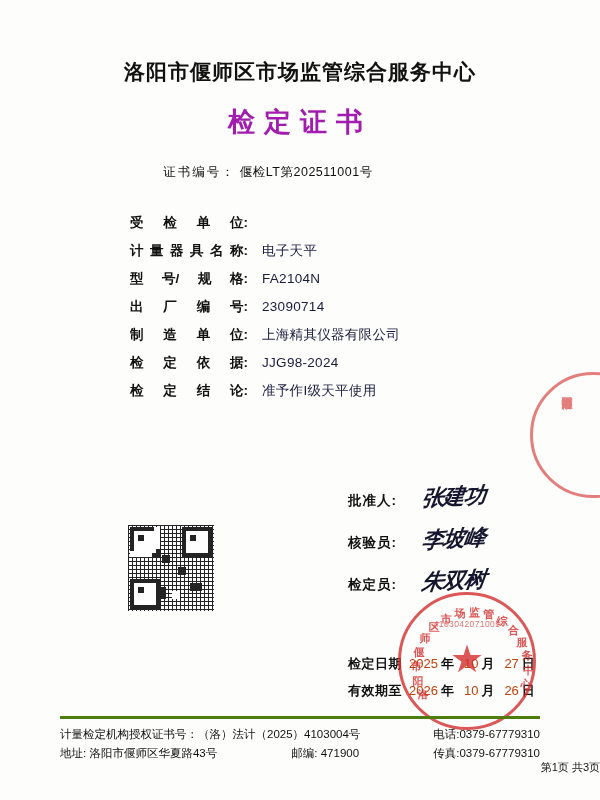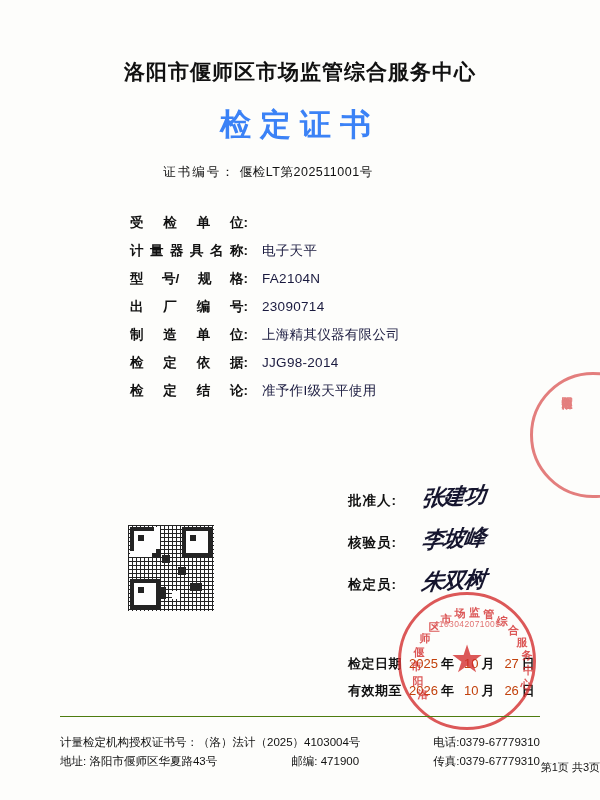--- a/index.html
+++ b/index.html
@@ -32,24 +32,24 @@
     font-weight: bold;
     letter-spacing: 1px;
     color: #111;
   }
   .doc-title {
     position: absolute;
     top: 104px;
     left: 0;
     width: 600px;
     text-align: center;
-    font-size: 31px;
+    font-size: 27px;
     font-weight: bold;
     letter-spacing: 9px;
-    color: #3b82f6;
+    color: #a21caf;
   }
   .cert-no {
     position: absolute;
     top: 164px;
     left: 0;
     width: 536px;
     text-align: center;
     font-size: 12.5px;
     letter-spacing: 0.5px;
   }
@@ -255,22 +255,22 @@
     writing-mode: vertical-rl;
     white-space: nowrap;
   }
 
   
   .footer {
     position: absolute;
     left: 60px;
     top: 716px;
     width: 480px;
-    border-top: 1px solid #4d7c0f;
-    padding-top: 18px;
+    border-top: 3px solid #4d7c0f;
+    padding-top: 8px;
     font-size: 11.5px;
   }
   .footer-row {
     display: flex;
     justify-content: space-between;
     height: 19px;
     align-items: baseline;
   }
   .footer-left { white-space: nowrap; }
   .footer-right { white-space: nowrap; }
@@ -349,21 +349,21 @@
       <div class="field-value">上海精其仪器有限公司</div>
     </div>
 
     <div class="field-row">
       <div class="field-label">
         <span class="ch">检</span>
         <span class="ch">定</span>
         <span class="ch">依</span>
         <span class="ch">据:</span>
       </div>
-      <div class="field-value">JJG98-2014</div>
+      <div class="field-value">JJG98-2024</div>
     </div>
 
     <div class="field-row">
       <div class="field-label">
         <span class="ch">检</span>
         <span class="ch">定</span>
         <span class="ch">结</span>
         <span class="ch">论:</span>
       </div>
       <div class="field-value">准予作I级天平使用</div>

